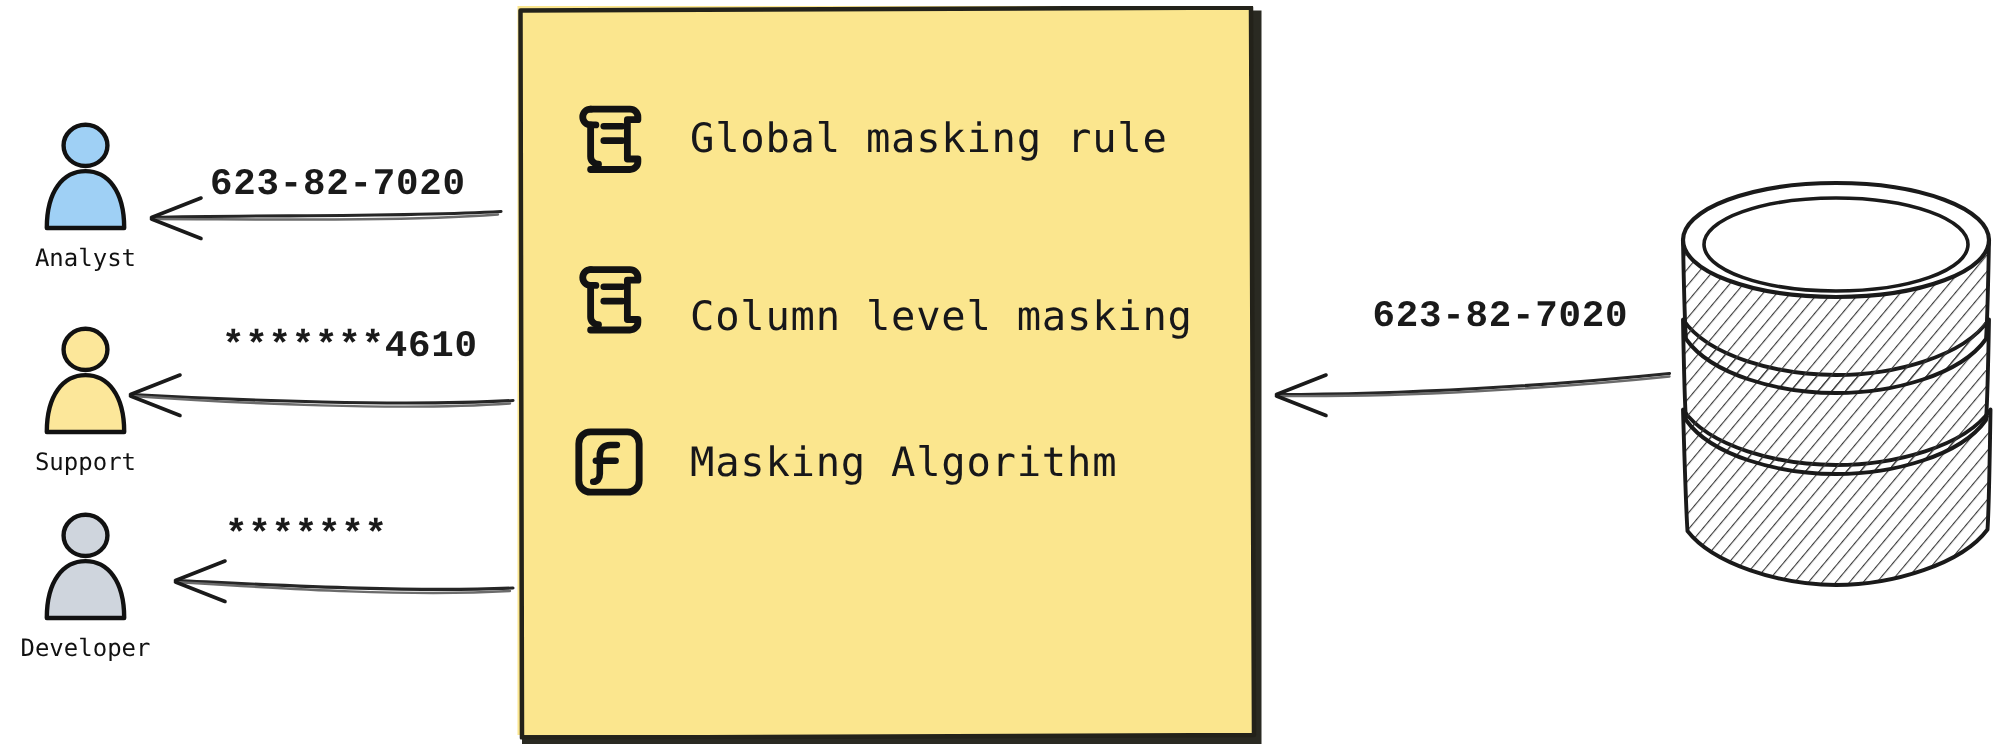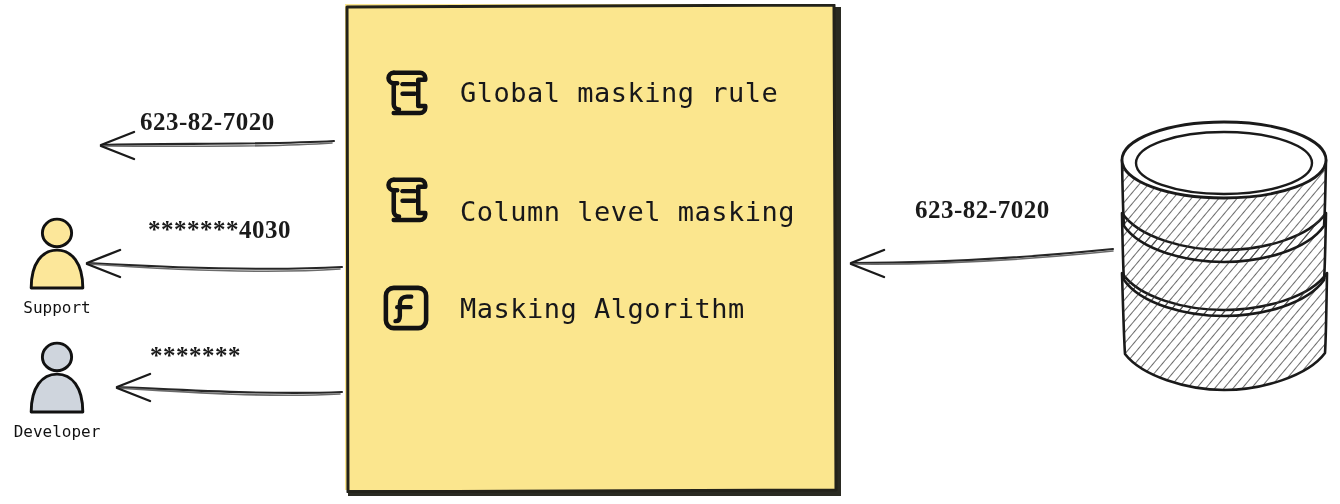--- a/index.html
+++ b/index.html
@@ -42,21 +42,21 @@
     white-space: nowrap;
   }
 
   #actor-analyst   { left: 2px;  top: 78px; }
   #actor-support   { left: 2px;  top: 214px; }
   #actor-developer { left: 2px;  top: 338px; }
 
   
   .flow-label {
     position: absolute;
-    font-family: Liberation Serif, serif;
+    font-family: Liberation Mono, monospace;
     font-size: 25px;
     font-weight: 700;
     color: #1a1a1a;
     letter-spacing: 0.5px;
     white-space: nowrap;
   }
   #label-analyst   { left: 140px; top: 108px; }
   #label-support   { left: 148px; top: 216px; }
   #label-developer { left: 150px; top: 342px; }
   #label-source    { left: 915px; top: 196px; }
@@ -148,39 +148,46 @@
     top: 118px;
     width: 225px;
     height: 285px;
   }
 </style>
 </head>
 <body>
 
 <div class="stage">
 
+  <div class="actor" id="actor-analyst">
+    <svg class="actor-icon" viewBox="0 0 100 100">
+      <ellipse cx="50" cy="22" rx="17" ry="16" fill="#9fd0f5" stroke="#111" stroke-width="3.4"></ellipse>
+      <path d="M20 86 C20 57 33 42 50 42 C67 42 80 57 80 86 Z" fill="#9fd0f5" stroke="#111" stroke-width="3.4" stroke-linejoin="round"></path>
+    </svg>
+    <div class="actor-label">Analyst</div>
+  </div>
 
   <div class="flow-label" id="label-analyst">623-82-7020</div>
 
   <svg class="arrow-svg" id="arrow-analyst" width="250" height="36">
     <path d="M238 16 C170 20 70 18 6 20" fill="none" stroke="#262626" stroke-width="2.1" stroke-linecap="round"></path>
     <path d="M236 18 C168 23 68 21 6 21" fill="none" stroke="#6b6b6b" stroke-width="1.6" stroke-linecap="round"></path>
     <path d="M5 20 L38 7" fill="none" stroke="#1a1a1a" stroke-width="2.4" stroke-linecap="round"></path>
     <path d="M5 21 L38 34" fill="none" stroke="#1a1a1a" stroke-width="2.4" stroke-linecap="round"></path>
   </svg>
 
   <div class="actor" id="actor-support">
     <svg class="actor-icon" viewBox="0 0 100 100">
       <ellipse cx="50" cy="22" rx="17" ry="16" fill="#fce79a" stroke="#111" stroke-width="3.4"></ellipse>
       <path d="M20 86 C20 57 33 42 50 42 C67 42 80 57 80 86 Z" fill="#fce79a" stroke="#111" stroke-width="3.4" stroke-linejoin="round"></path>
     </svg>
     <div class="actor-label">Support</div>
   </div>
 
-  <div class="flow-label" id="label-support">*******4030</div>
+  <div class="flow-label" id="label-support">*******4610</div>
 
   <svg class="arrow-svg" id="arrow-support" width="270" height="36">
     <path d="M262 22 C190 26 80 22 8 18" fill="none" stroke="#262626" stroke-width="2.1" stroke-linecap="round"></path>
     <path d="M260 24 C188 29 80 24 8 19" fill="none" stroke="#6b6b6b" stroke-width="1.6" stroke-linecap="round"></path>
     <path d="M7 18 L40 5" fill="none" stroke="#1a1a1a" stroke-width="2.4" stroke-linecap="round"></path>
     <path d="M7 19 L40 32" fill="none" stroke="#1a1a1a" stroke-width="2.4" stroke-linecap="round"></path>
   </svg>
 
   <div class="actor" id="actor-developer">
     <svg class="actor-icon" viewBox="0 0 100 100">

